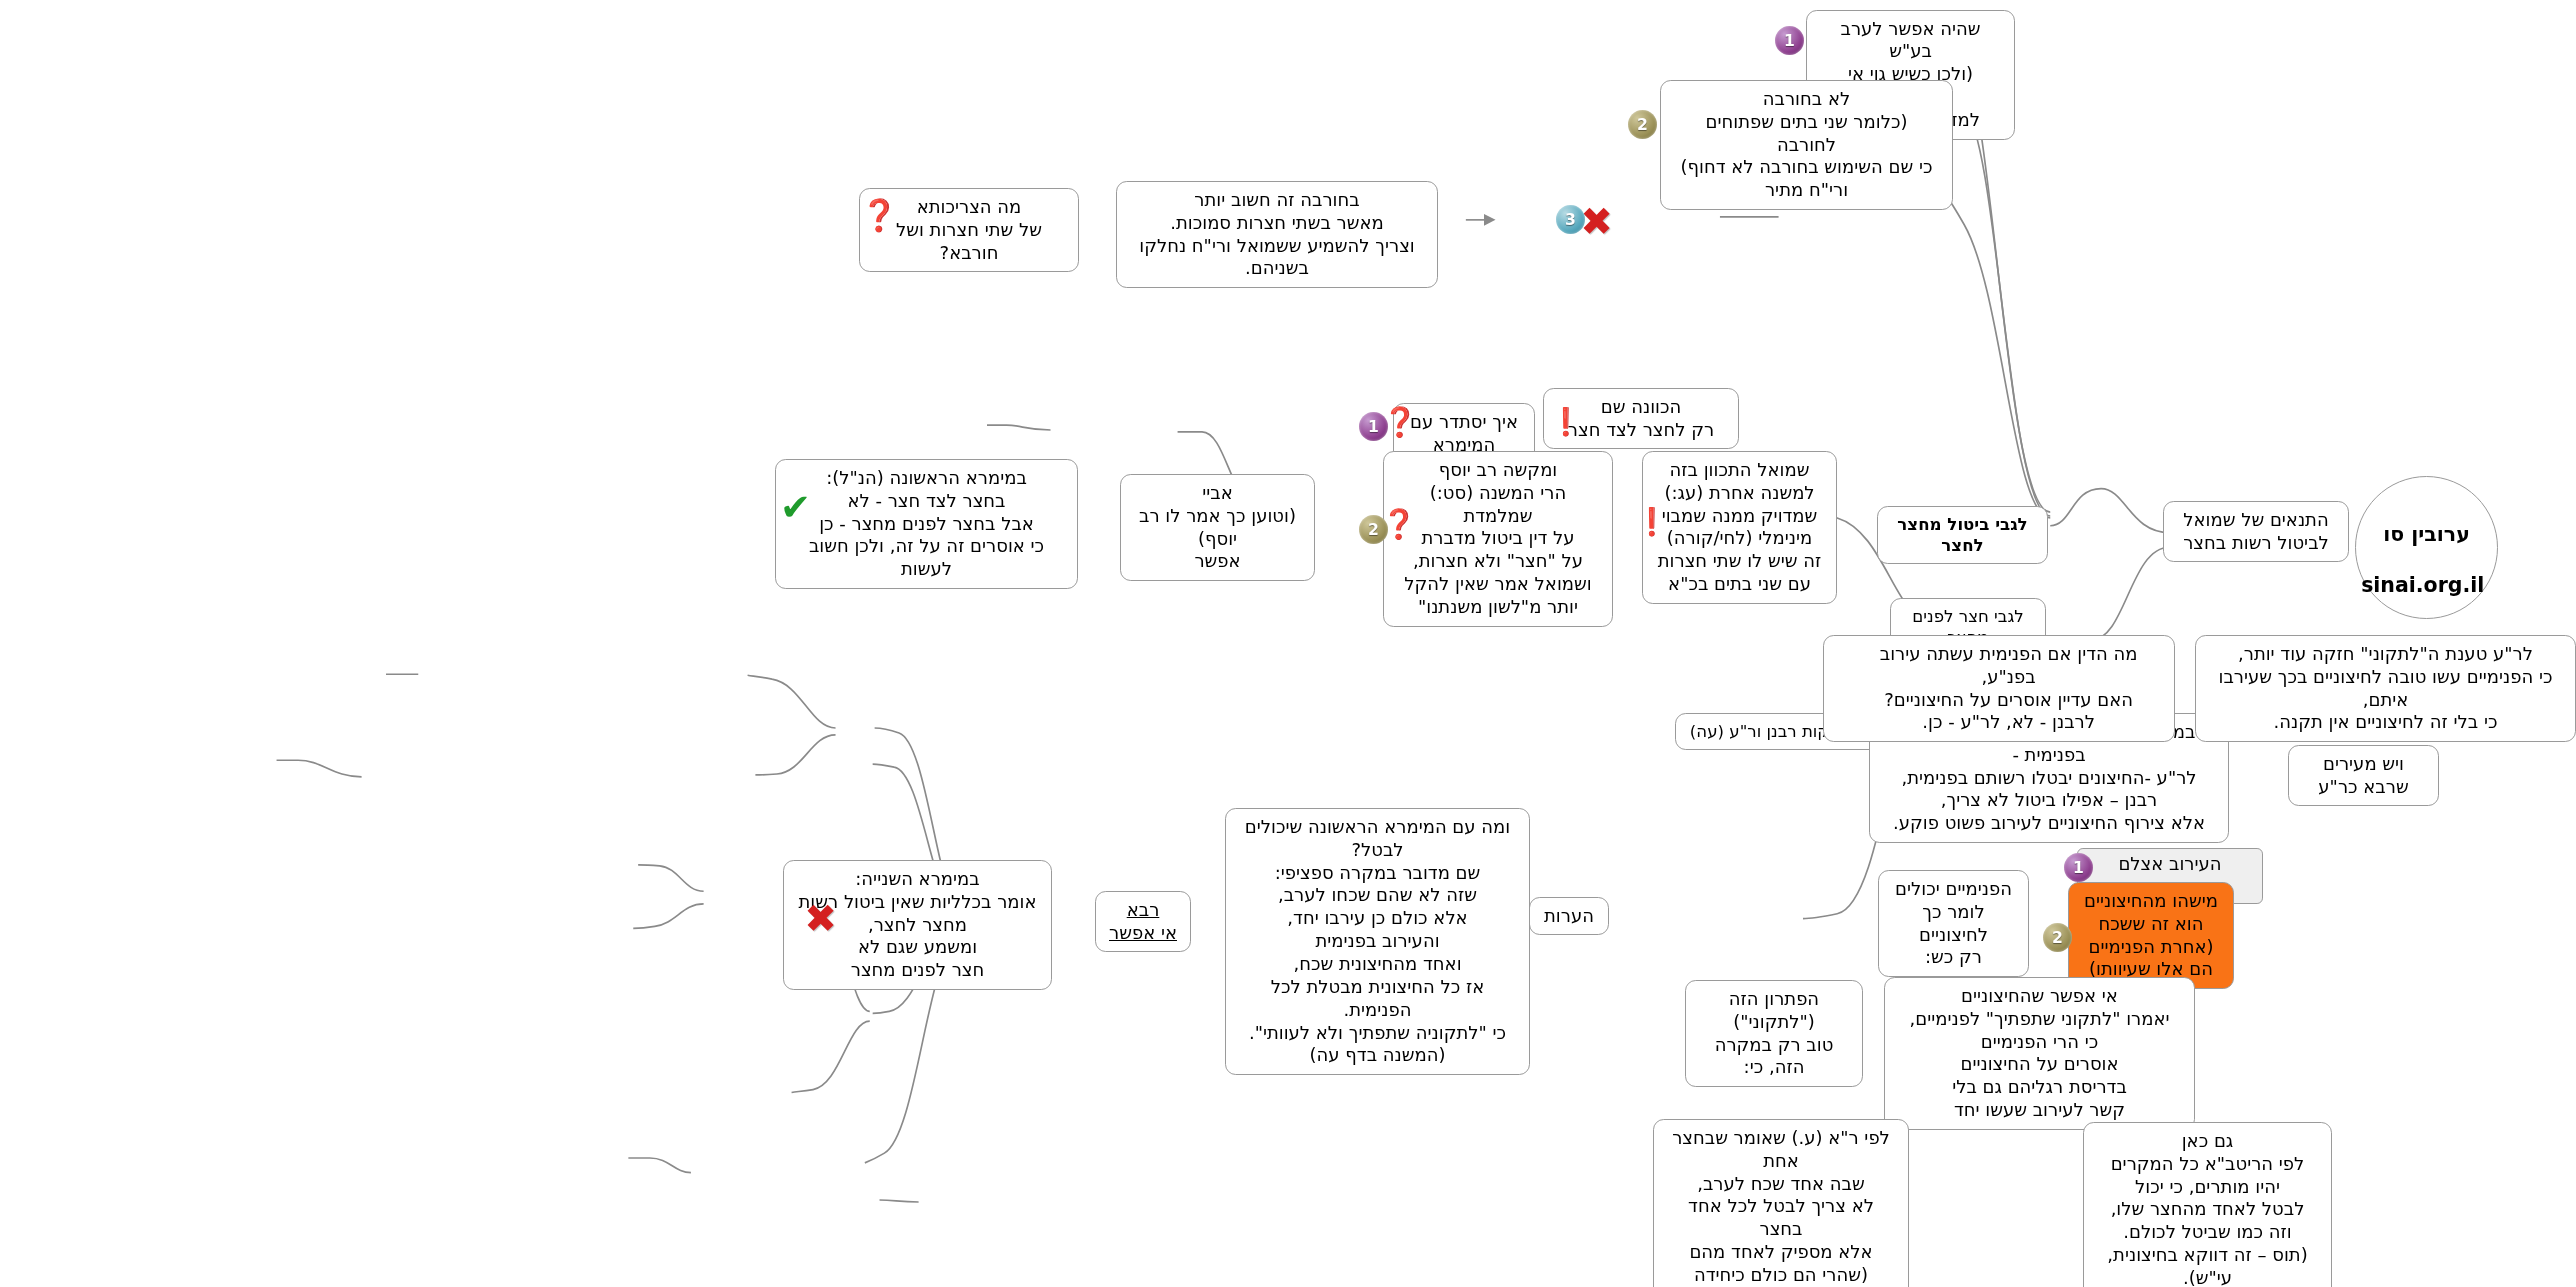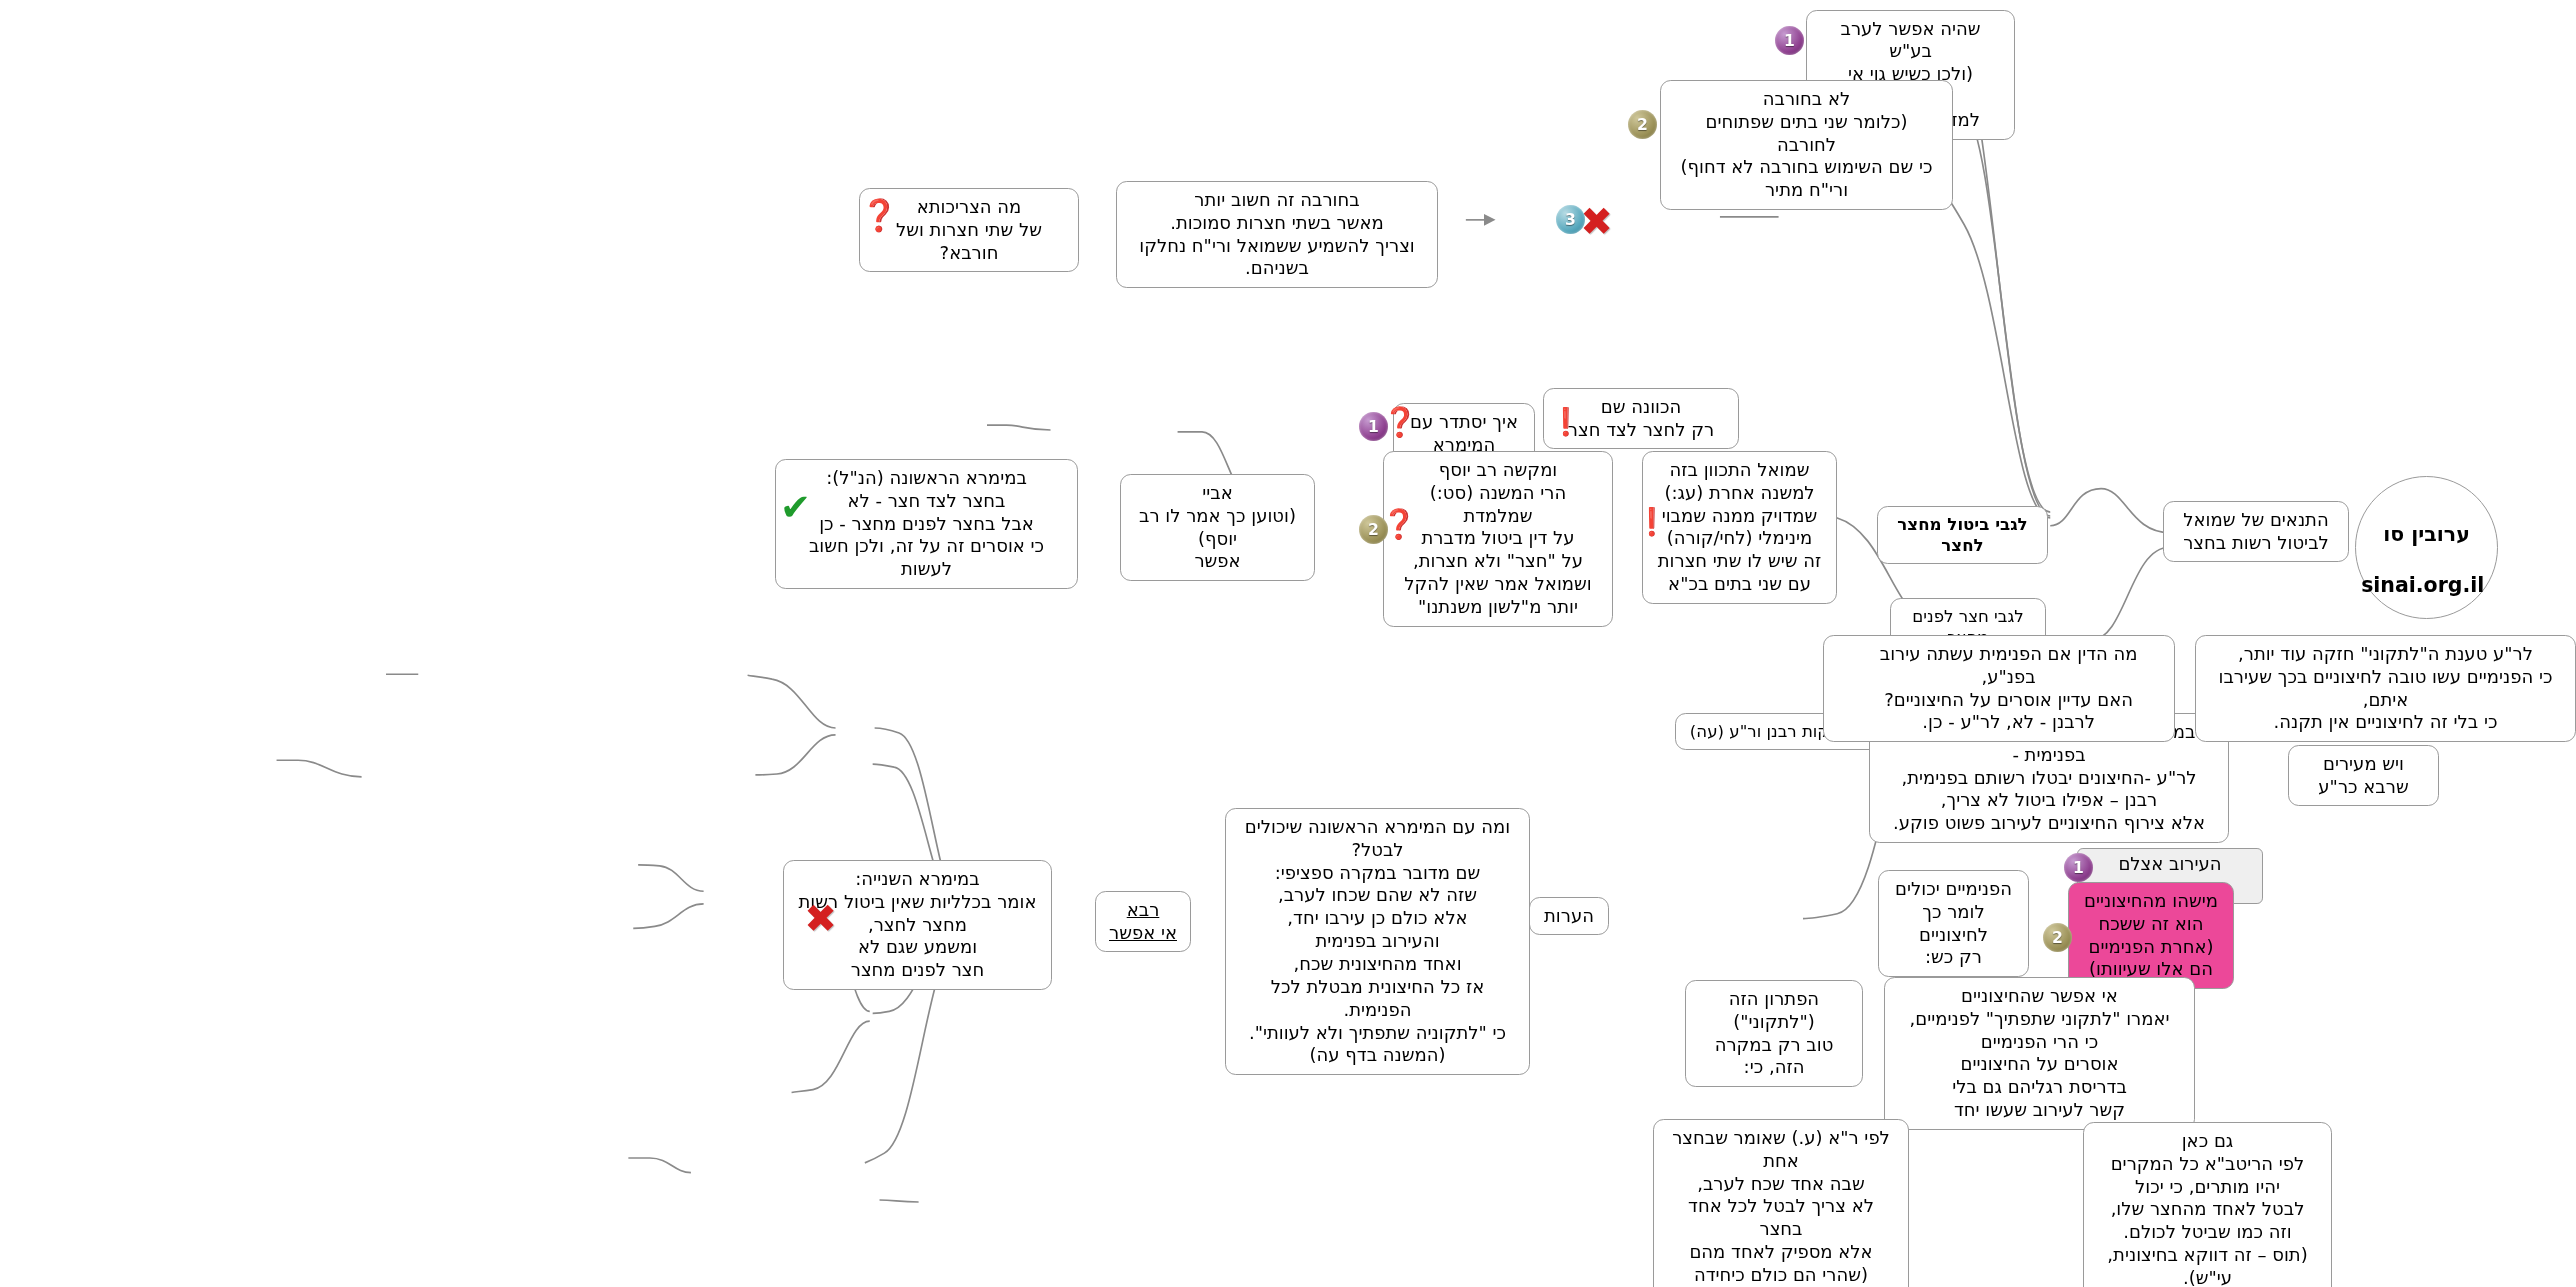--- a/index.html
+++ b/index.html
@@ -338,21 +338,21 @@
 רק כש:</span>
   </div>
 
   <div class="node plain" style="right:313px; top:848px; width:186px; background:#efefef; border:1.4px solid #9a9a9a; border-radius:5.9px;">
     <span class="txt">העירוב אצלם בפנימית</span>
   </div>
   <div class="badge badge-1" style="right:483px; top:853px;">
     <span>1</span>
   </div>
 
-  <div class="node" style="right:342px; top:882px; width:166px; background:#ec4899;">
+  <div class="node" style="right:342px; top:882px; width:166px; background:#f97316;">
     <span class="txt">מישהו מהחיצוניים
 הוא זה ששכח
 (אחרת הפנימיים
 הם אלו שעיוותו)</span>
   </div>
   <div class="badge badge-2" style="right:504px; top:923px;">
     <span>2</span>
   </div>
 
   <div class="node" style="right:713px; top:980px; width:178px;">

